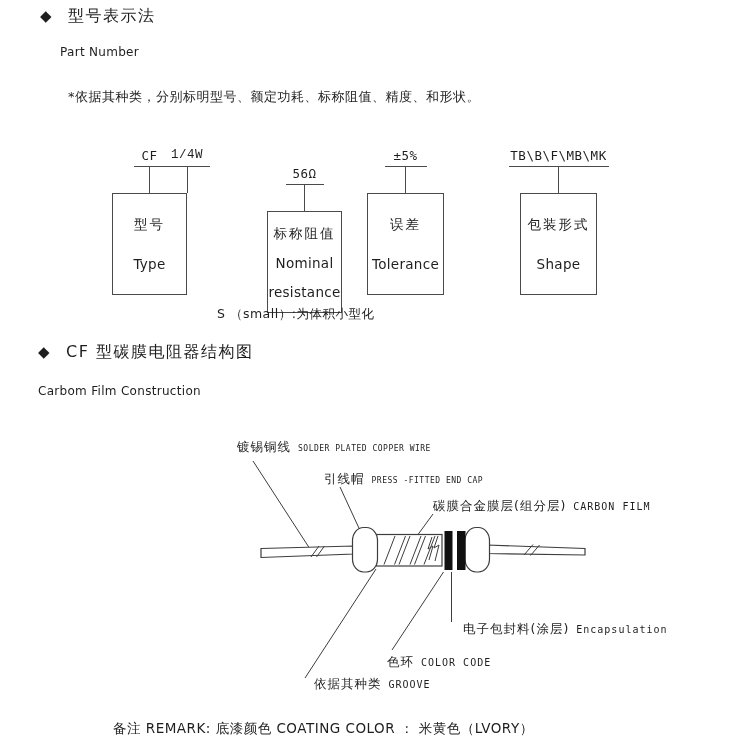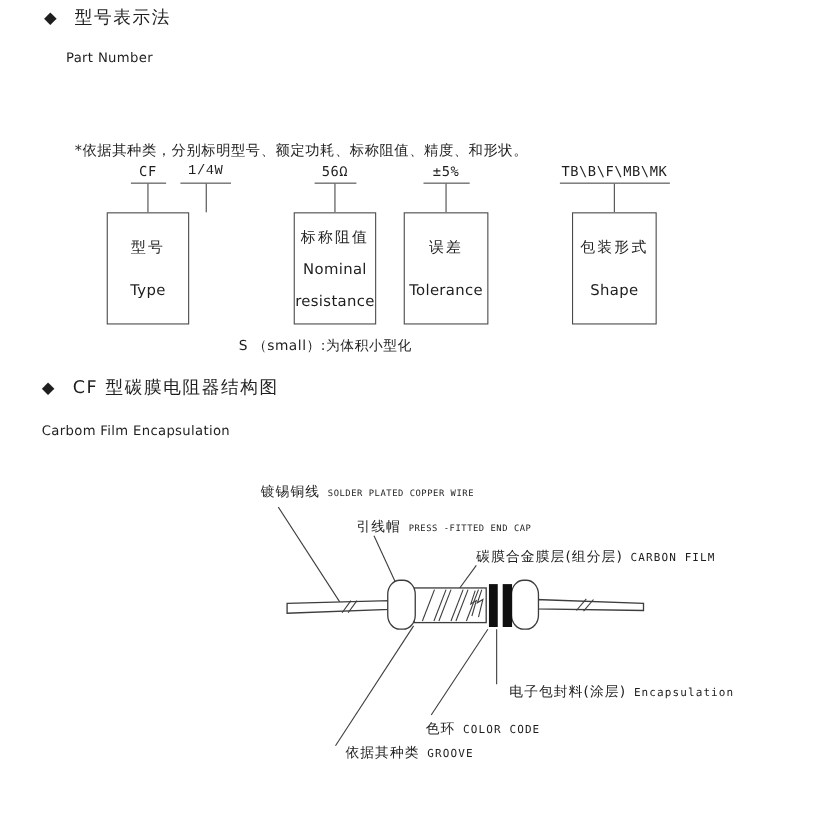--- a/index.html
+++ b/index.html
@@ -8,21 +8,21 @@
     font-family:"DejaVu Sans","Liberation Sans",sans-serif; color:#1e1e1e;
     overflow:hidden; margin:0 auto;
   }
   .abs{position:absolute; white-space:nowrap;}
   .cad{font-family:"DejaVu Sans Mono","Liberation Mono",monospace;}
 
   
   .sec-title{display:flex; align-items:center; gap:15px; font-size:16px; letter-spacing:1.5px;}
   .diamond{font-size:15px; line-height:1;}
   .sub-en{font-size:12px; letter-spacing:0.3px;}
-  .note-zh{font-size:13px; letter-spacing:0.5px;margin-top:40px;}
+  .note-zh{font-size:13px; letter-spacing:0.5px;}
   .note-en{font-size:13.5px;}
 
   
   .pn-col{position:absolute; top:147px; display:flex; flex-direction:column; align-items:center;}
   .pn-code{font-size:12.5px; height:19px; line-height:17px; text-align:center;
            border-bottom:1px solid #4a4a4a; letter-spacing:0.5px;}
   .pn-connector{width:1px; height:26px; background:#4a4a4a;}
   .pn-box{width:100%; height:102px; border:1px solid #4a4a4a; box-sizing:border-box;
           display:flex; flex-direction:column; justify-content:space-evenly; align-items:center;
           background:#fff;}
@@ -47,36 +47,36 @@
 
 <div class="page">
 
   <div class="abs sec-title" style="left:40px; top:6px;">
     <span class="diamond">◆</span>
     <span>型号表示法</span>
   </div>
   <div class="abs sub-en" style="left:60px; top:45px;">Part Number</div>
   <div class="abs note-zh" style="left:68px; top:88px;">*依据其种类，分别标明型号、额定功耗、标称阻值、精度、和形状。</div>
 
-  <div class="pn-col" style="left:57px; width:75px;padding-left:40px;">
+  <div class="pn-col" style="left:72px; width:75px;padding-left:40px;">
     <div class="pn-code cad" style="width:32px;">CF</div>
     <div class="pn-connector"></div>
     <div class="pn-box">
       <span class="box-zh">型号</span>
       <span class="box-en">Type</span>
     </div>
   </div>
 
   <div class="pn-col" style="left:149px; width:76px;">
     <div class="pn-code cad" style="width:46px;font-family:Liberation Mono, monospace;">1/4W</div>
     <div class="pn-connector"></div>
   </div>
 
   <div class="pn-col" style="left:267px; width:75px;">
-    <div class="pn-code cad" style="width:38px;">56Ω</div>
+    <div class="pn-code cad" style="width:38px;margin-top:18px;">56Ω</div>
     <div class="pn-connector"></div>
     <div class="pn-box">
       <span class="box-zh">标称阻值</span>
       <span class="box-en">Nominal</span>
       <span class="box-en">resistance</span>
     </div>
   </div>
 
   <div class="pn-col" style="left:367px; width:77px;">
     <div class="pn-code cad" style="width:42px;">±5%</div>
@@ -95,21 +95,21 @@
       <span class="box-en">Shape</span>
     </div>
   </div>
 
   <div class="abs small-note" style="left:217px; top:306px;">S （small）:为体积小型化</div>
 
   <div class="abs sec-title" style="left:38px; top:342px;">
     <span class="diamond">◆</span>
     <span>CF 型碳膜电阻器结构图</span>
   </div>
-  <div class="abs sub-en" style="left:38px; top:384px;">Carbom Film Encapsulation</div>
+  <div class="abs sub-en" style="left:38px; top:384px;">Carbom Film Construction</div>
 
   <svg class="abs" style="left:230px; top:425px;" width="480" height="280" viewBox="230 425 480 280">
 
     <line x1="253" y1="461" x2="310" y2="549"></line>
     <line x1="340" y1="487" x2="364" y2="539"></line>
     <line x1="433" y1="514" x2="414" y2="540"></line>
     <line x1="451.5" y1="572" x2="451.5" y2="622"></line>
     <line x1="443.5" y1="572" x2="392" y2="650"></line>
     <line x1="376" y1="569" x2="305" y2="678"></line>
 
@@ -149,14 +149,15 @@
   <div class="dlabel" style="left:463px; top:618px;">
     <span class="dlab-zh">电子包封料(涂层)</span><span class="dlab-en en-lg cad">Encapsulation</span>
   </div>
   <div class="dlabel" style="left:387px; top:651px;">
     <span class="dlab-zh">色环</span><span class="dlab-en en-lg cad">COLOR CODE</span>
   </div>
   <div class="dlabel" style="left:314px; top:673px;">
     <span class="dlab-zh">依据其种类</span><span class="dlab-en en-lg cad">GROOVE</span>
   </div>
 
+  <div class="abs remark" style="left:113px; top:720px;">备注 REMARK: 底漆颜色 COATING COLOR ： 米黄色（LVORY）</div>
 
 </div>
 
 </body></html>

